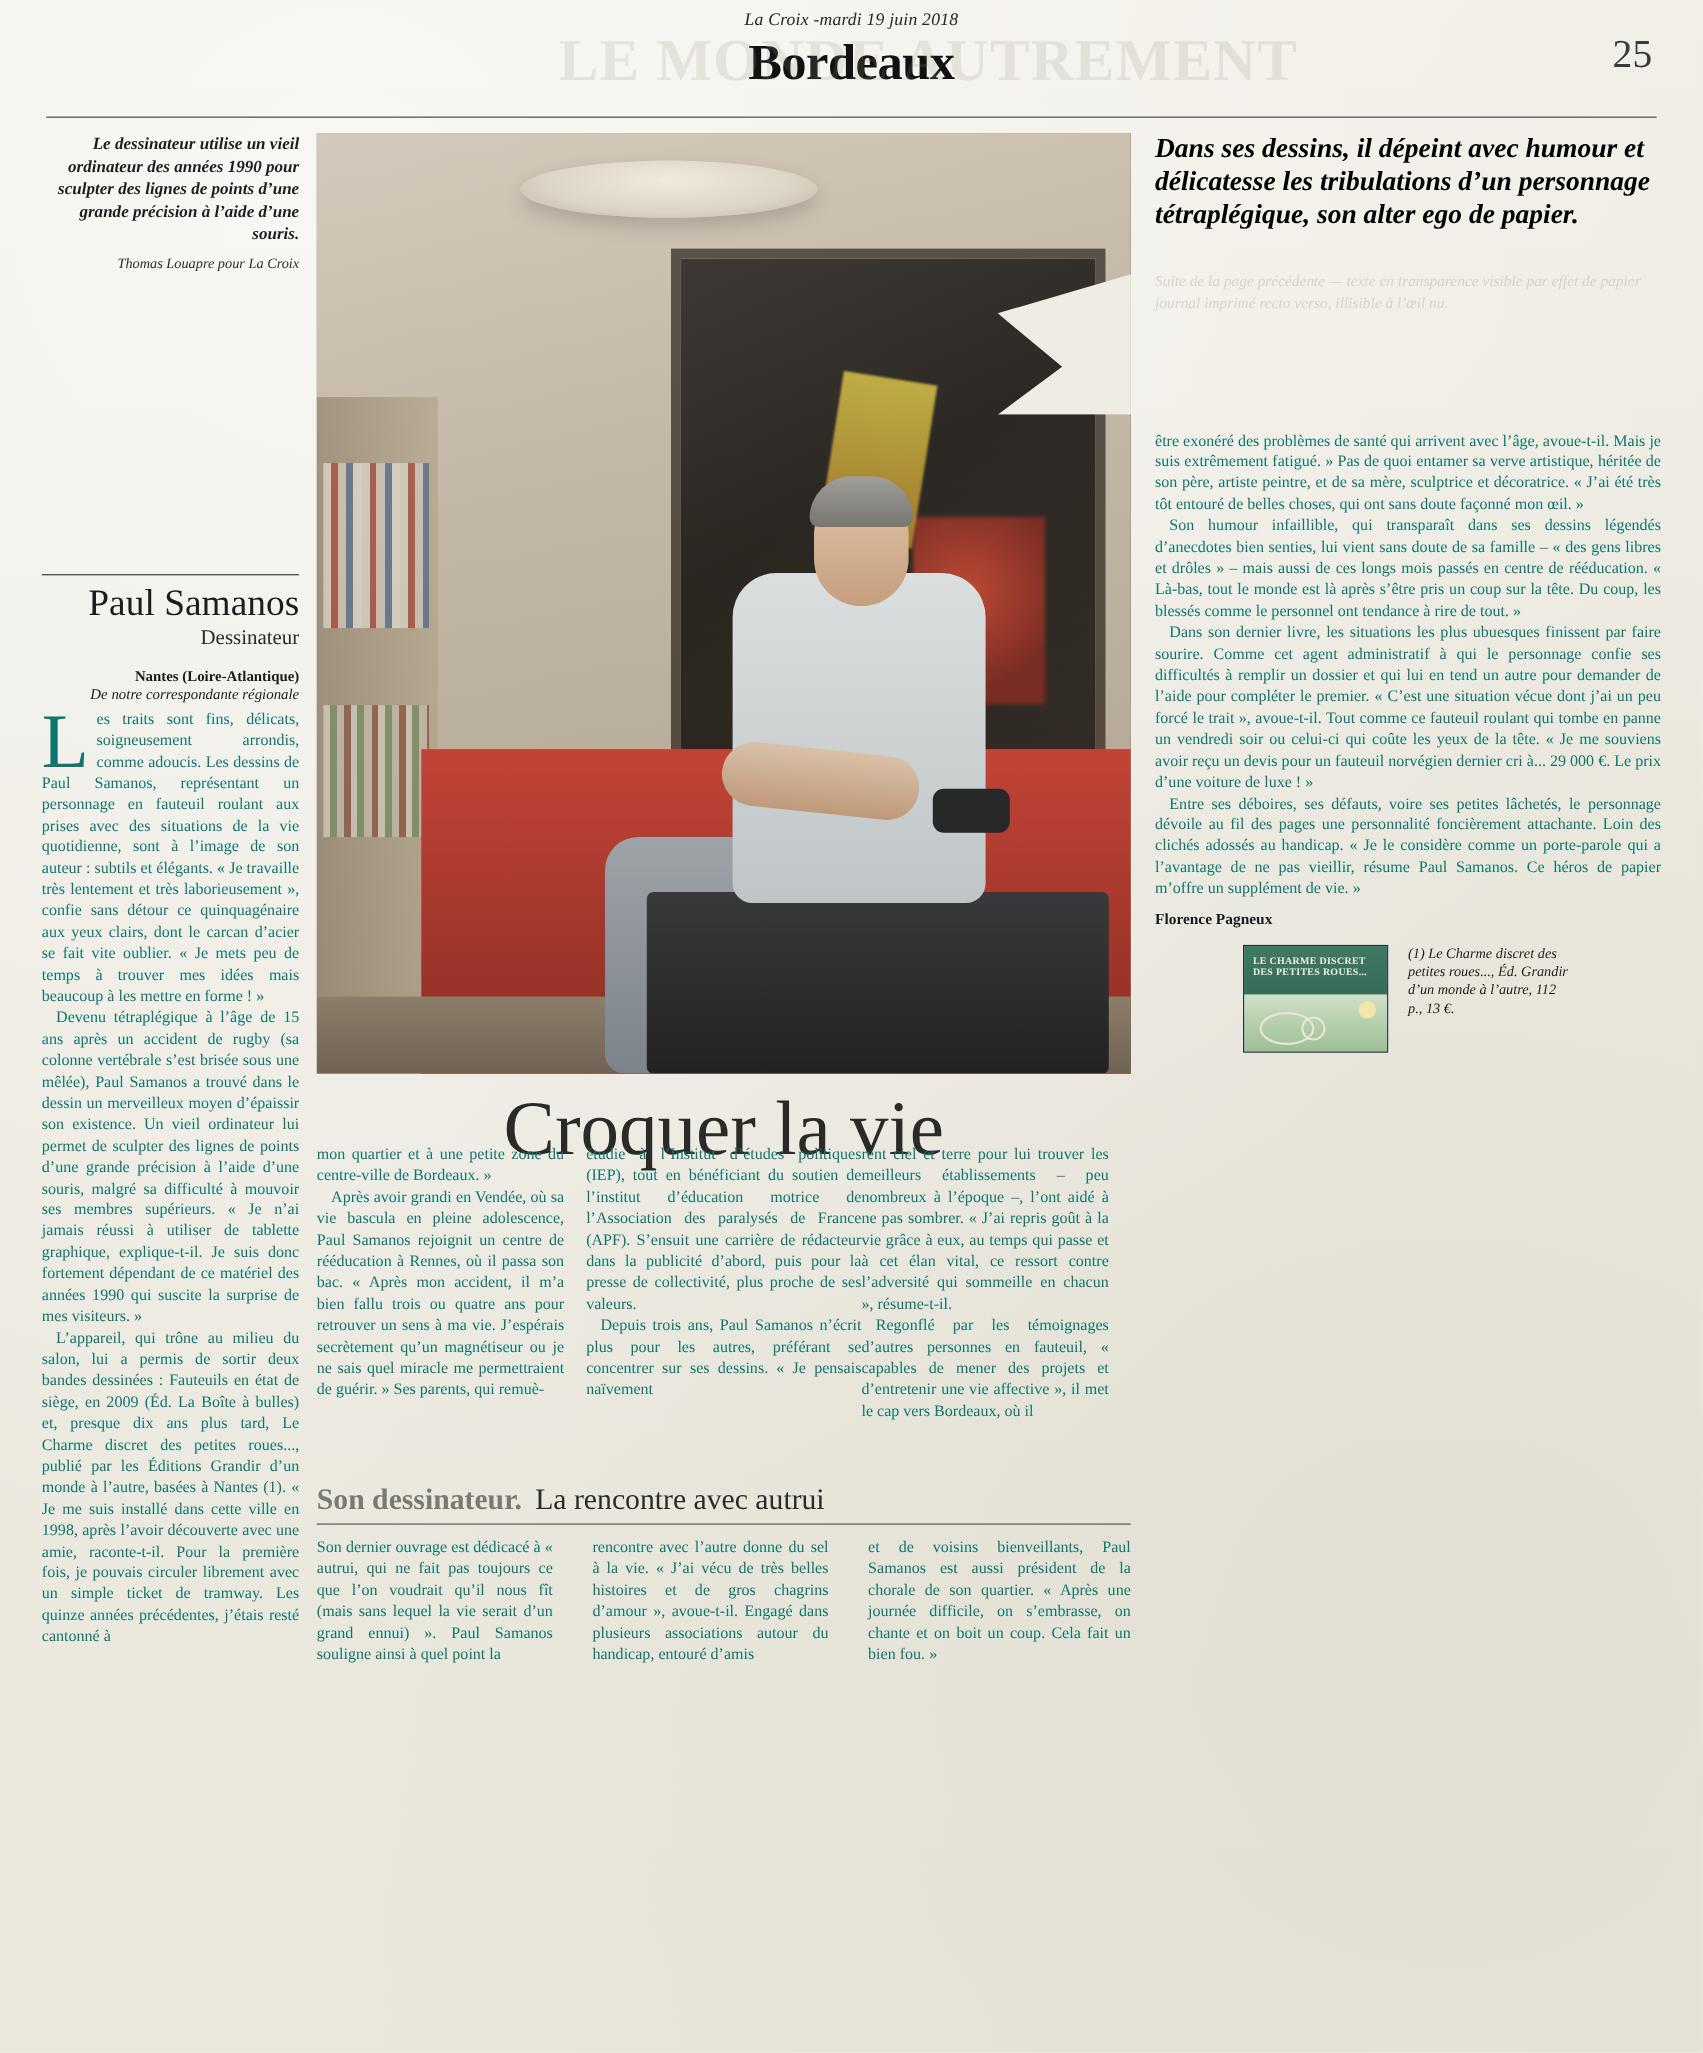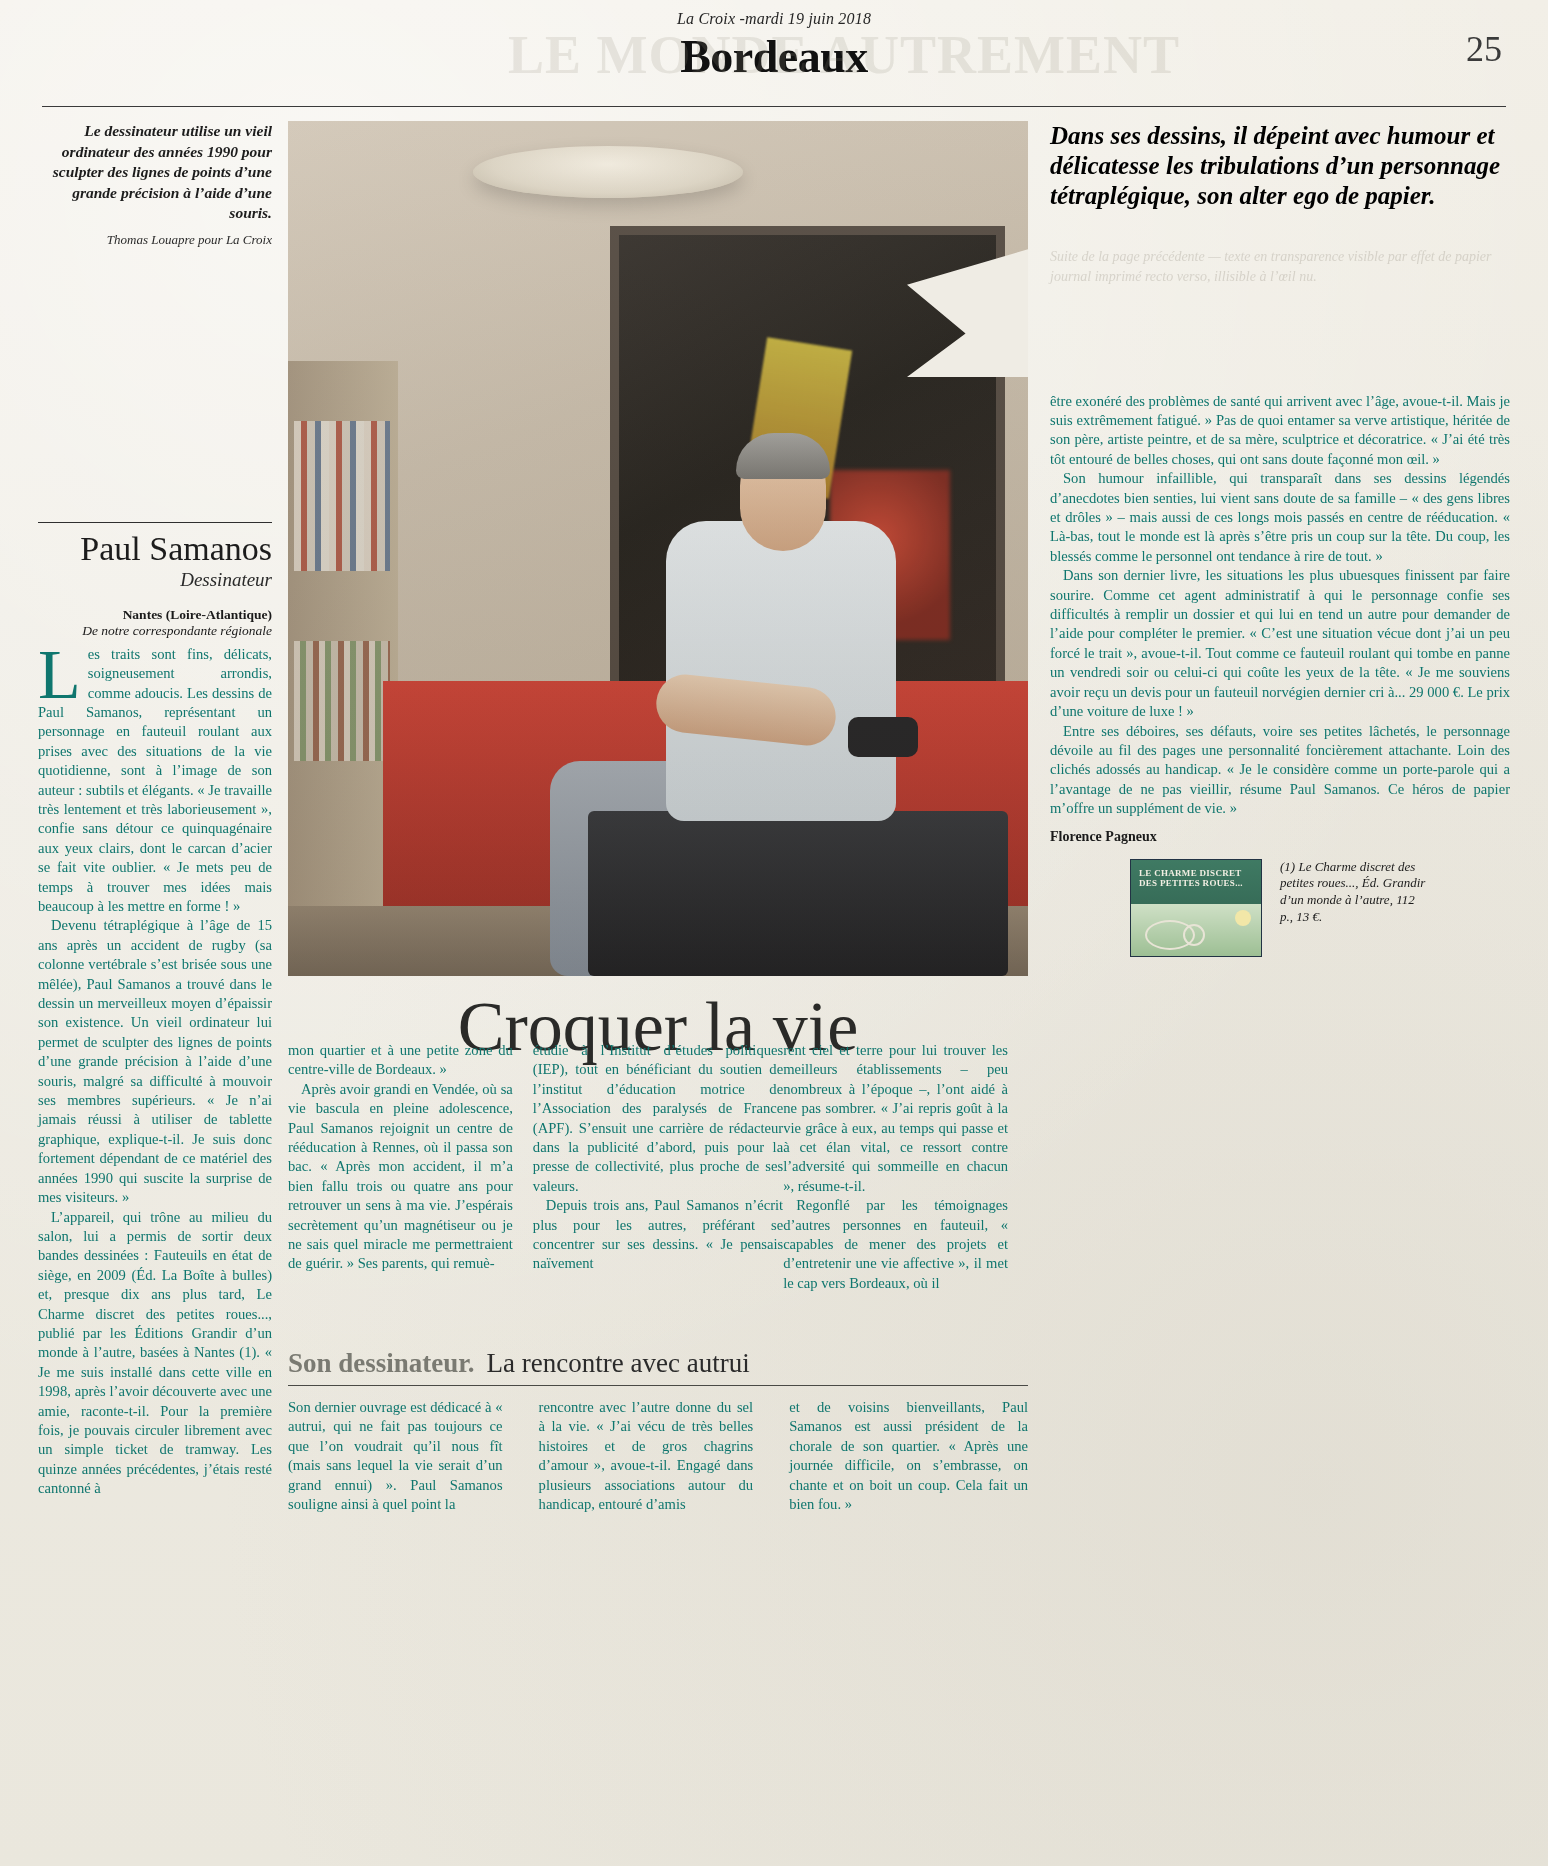--- a/index.html
+++ b/index.html
@@ -145,21 +145,21 @@
   .pull{
     font-family:"Liberation Serif", serif;font-style:italic;font-weight:bold;
     font-size:25px;line-height:1.2;color:#000000;
   }
   .ghost-col{
     margin-top:36px;font-size:14px;line-height:1.45;color:rgba(150,143,128,.30);
     font-style:italic;user-select:none;
   }
   .byline-rule{border-top:1.4px solid #2f2f2f;margin:6px 0 8px 0;}
   .name{font-size:34px;line-height:1.05;color:#1c1c1c;margin:4px 0 2px 0;}
-  .role{font-style:italic;font-size:19px;color:#2a2a2a;margin-bottom:16px;}
+  .role{font-size:19px;color:#2a2a2a;margin-bottom:16px;}
   .place{font-weight:bold;font-size:13.5px;}
   .corr{font-style:italic;font-size:13.5px;margin-bottom:6px;}
   p.txt{
     font-size:14.6px;line-height:1.33;text-align:justify;margin:0 0 0 0;
     text-indent:13px;color:#0f766e;
   }
   p.txt.first{text-indent:0;}
   .dropcap{
     float:left;font-size:70px;line-height:56px;padding:2px 7px 0 0;font-weight:normal;
   }

